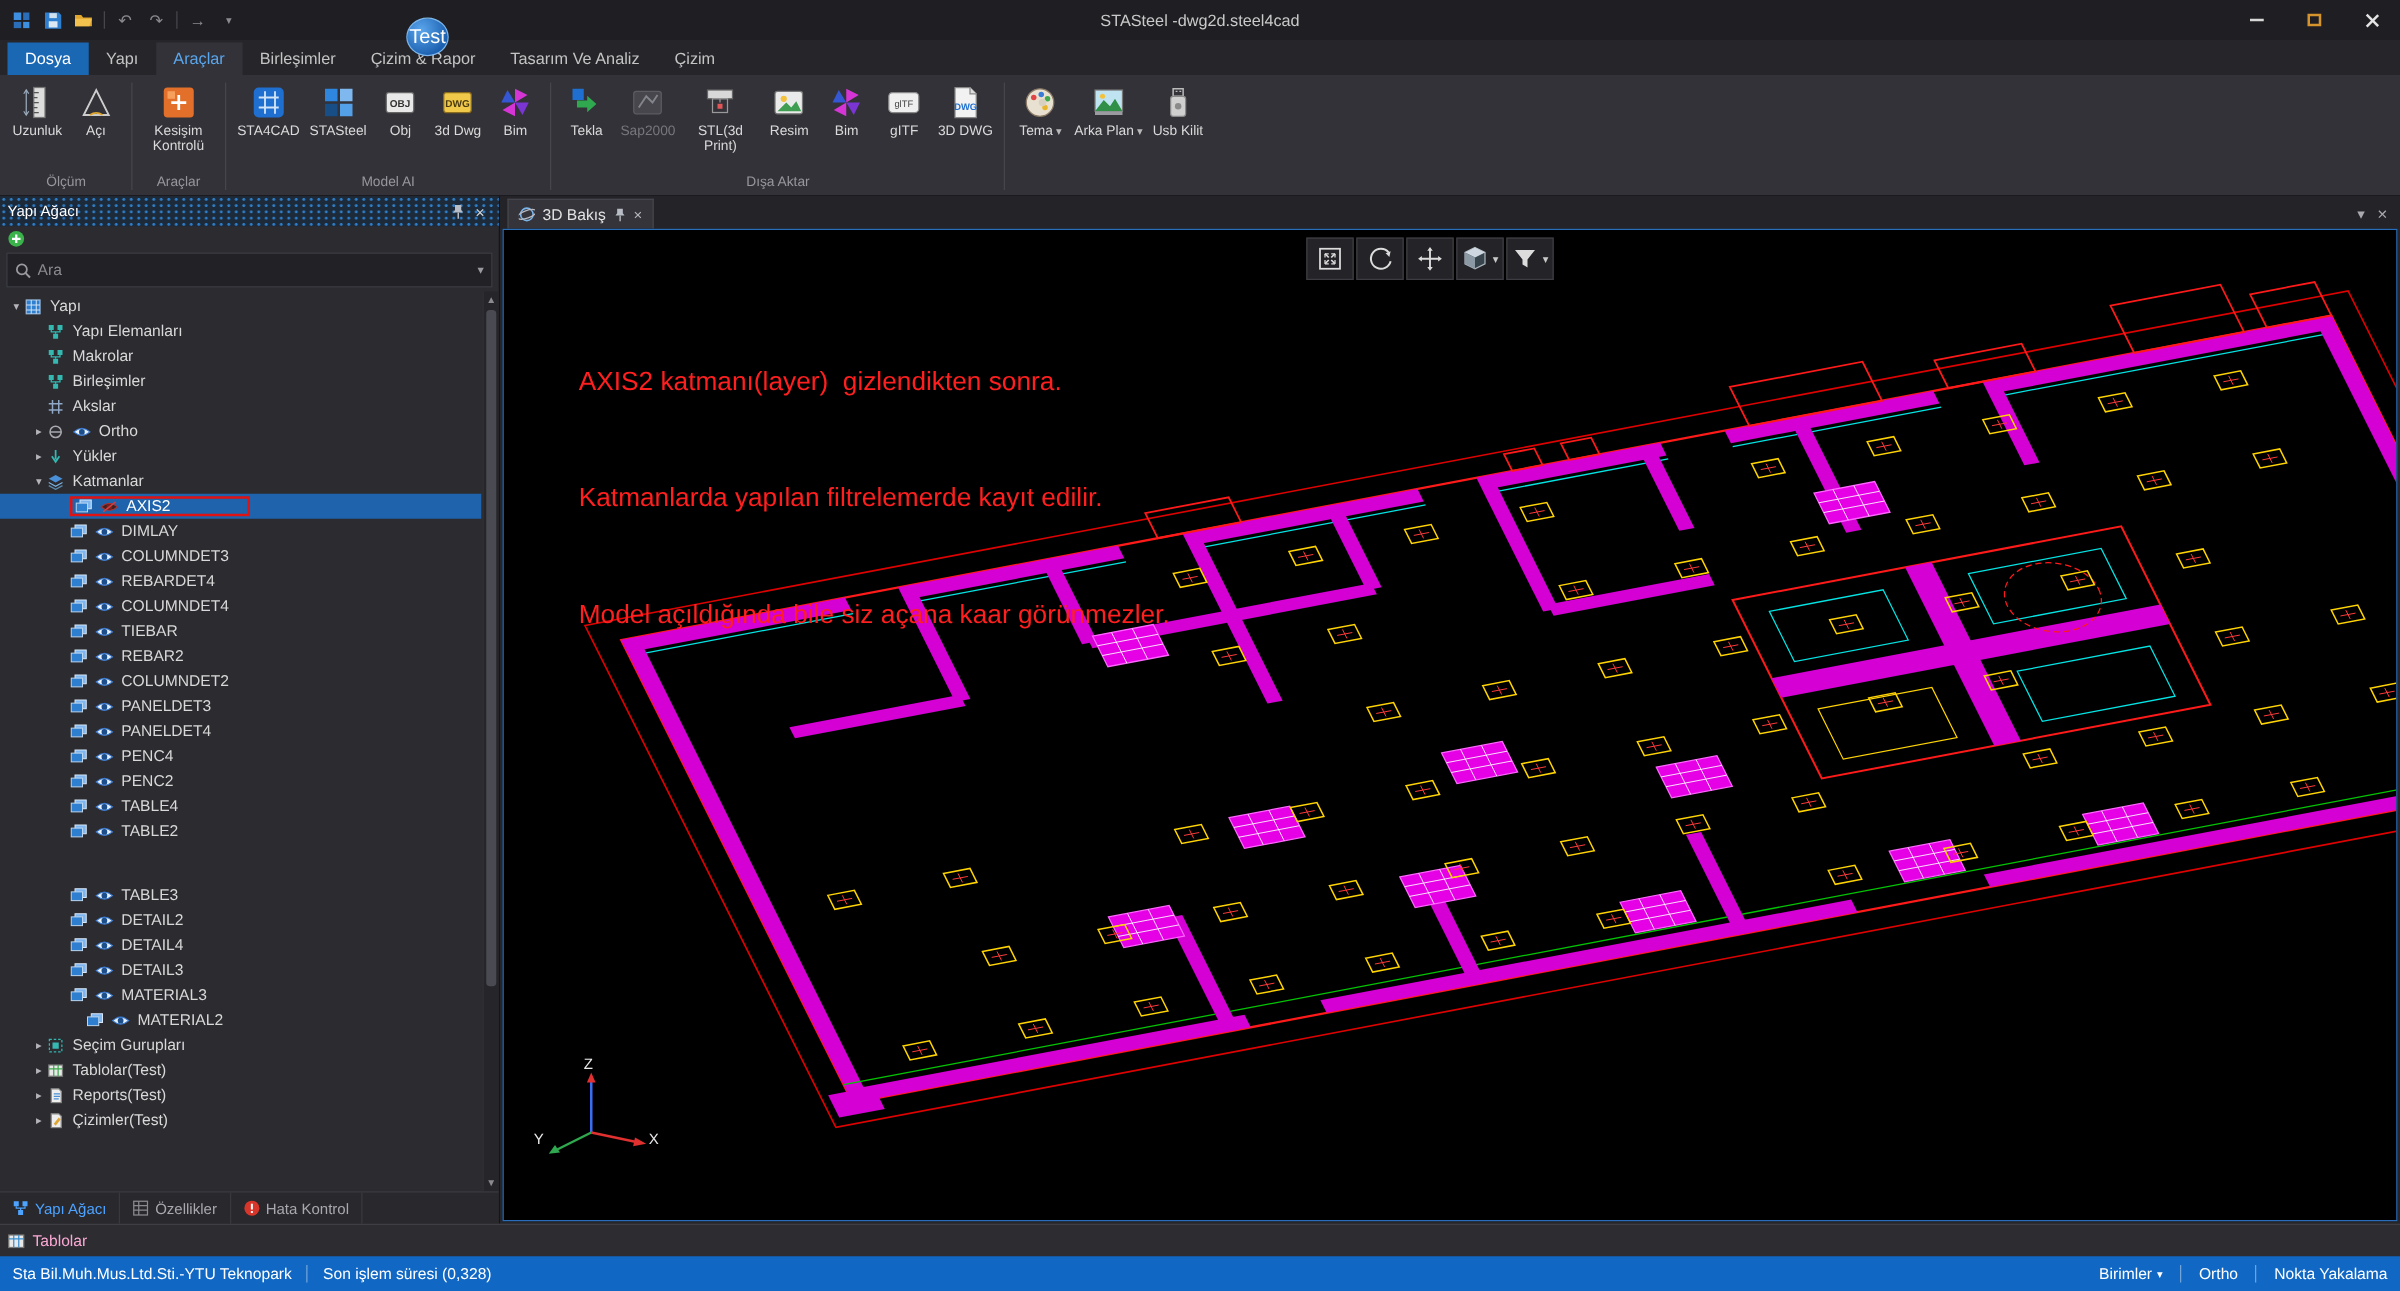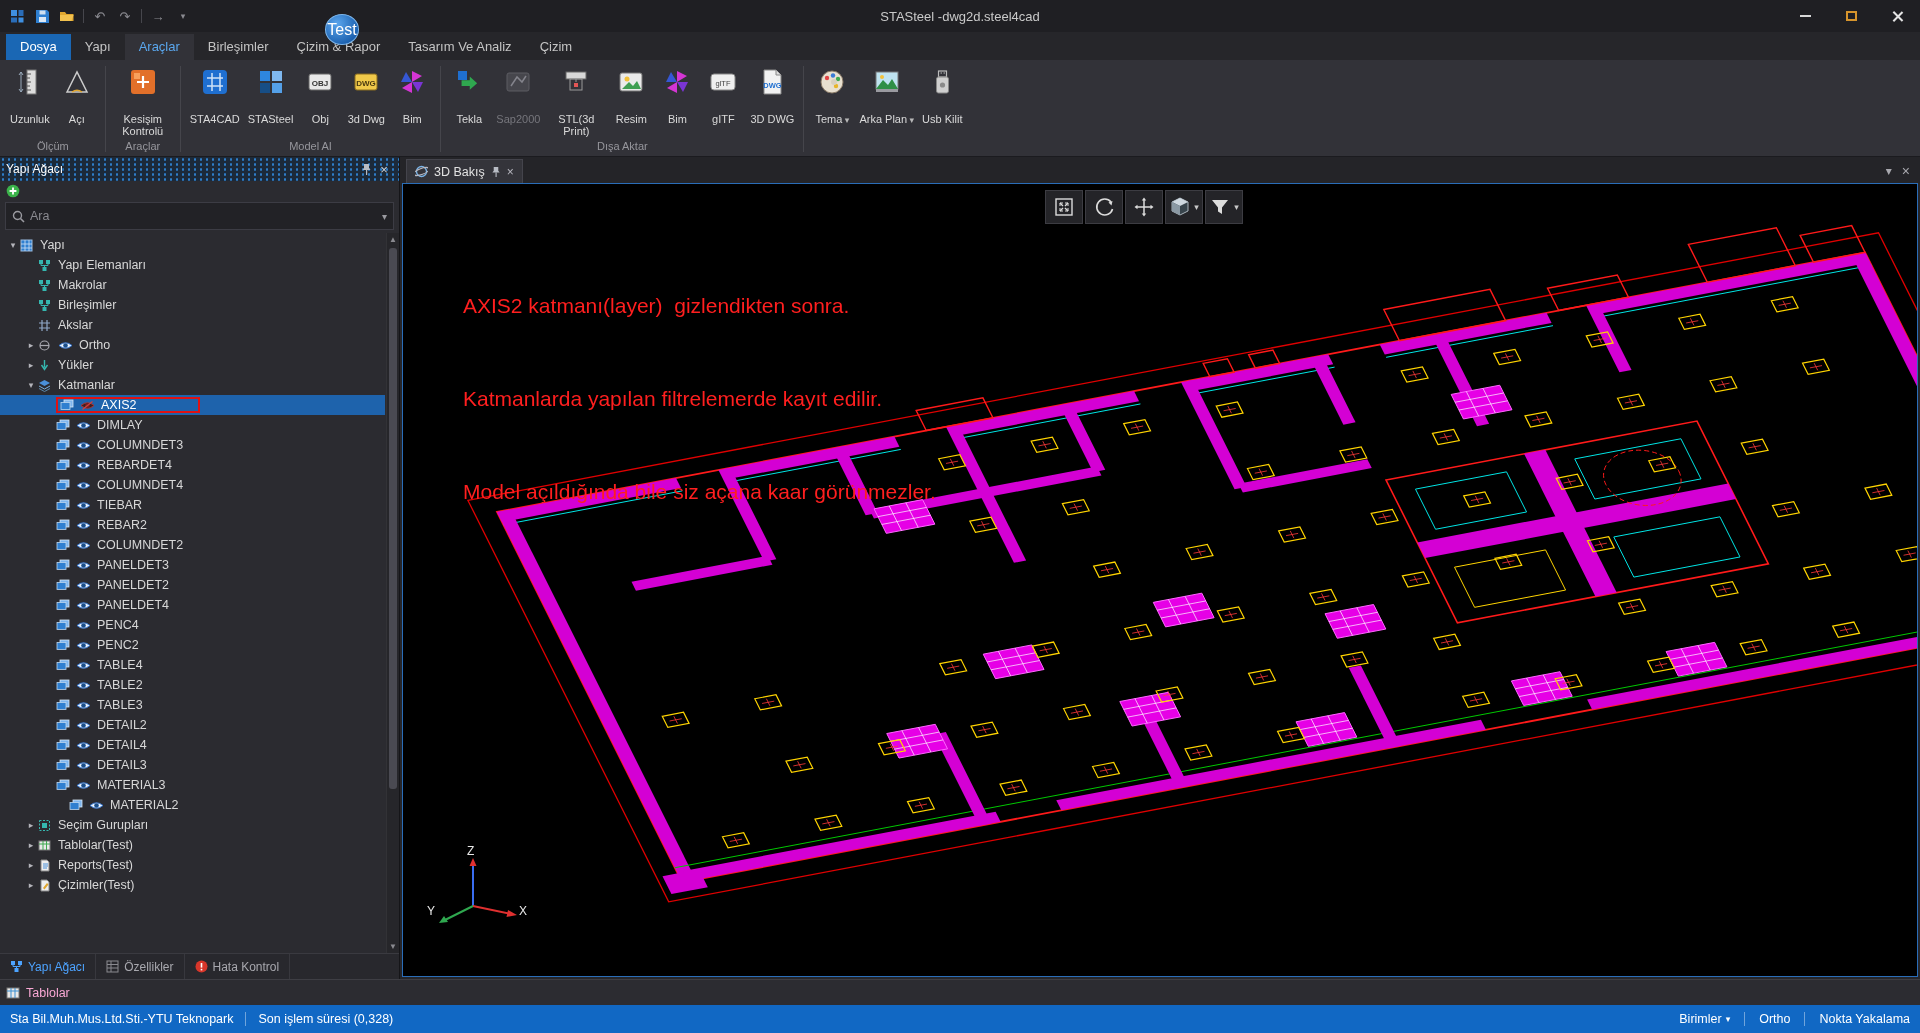--- a/index.html
+++ b/index.html
@@ -29,21 +29,21 @@
   .rtab.file{background:#1a67b4;color:#fff;}
   .rtab.selected{background:#323238;color:#5aa7ee;}
   #test-badge{position:absolute;top:-18px;width:34px;height:31px;border-radius:50%;
     background:radial-gradient(circle at 35% 30%,#5aa5ec,#1a5fae 75%);border:1px solid #7cb6ec;
     color:#fff;font-size:16px;display:flex;align-items:center;justify-content:center;z-index:20;}
 
   
   #ribbon-body{flex:0 0 97px;background:#323238;display:flex;align-items:stretch;padding:2px 4px 0;border-bottom:1px solid #1b1b1f;}
   .rgroup{display:flex;flex-direction:column;}
   .rbtns{flex:1;display:flex;align-items:flex-start;padding:3px 2px 0;}
-  .rbtn{min-width:46px;max-width:64px;display:flex;flex-direction:column;align-items:center;gap:16px;padding:2px 4px;cursor:default;}
+  .rbtn{min-width:46px;max-width:64px;display:flex;flex-direction:column;align-items:center;gap:2px;padding:2px 4px;cursor:default;}
   .ricon{width:30px;height:30px;display:flex;align-items:center;justify-content:center;}
   .rlabel{font-size:11px;line-height:12px;color:#dadada;text-align:center;}
   .rbtn.disabled .rlabel{color:#76767c;}
   .drop{font-size:9px;color:#b8b8b8;}
   .rgroup-label{height:17px;font-size:11px;color:#96969c;text-align:center;line-height:15px;white-space:nowrap;padding:0 4px;}
   .rsep{width:1px;background:#45454b;margin:4px 3px;}
 
   
   #main{flex:1;display:flex;min-height:0;}
 
@@ -659,36 +659,20 @@
                   <rect x="4" y="1" width="9" height="7" fill="#7fb6ef" stroke="#d8e8f8" stroke-width="0.8"></rect>
                   <rect x="1" y="3.5" width="9" height="7" fill="#2f7fd0" stroke="#bcd6ee" stroke-width="0.8"></rect>
                 </svg>
               </span>
               <span class="teye">
                 <svg width="15" height="11" viewBox="0 0 15 11">
                   <path d="M1 5.5 Q7.5 0 14 5.5 Q7.5 11 1 5.5 Z" fill="#e8f2fc" stroke="#3a7bd5"></path>
                   <circle cx="7.5" cy="5.5" r="2.3" fill="#1b4e8a"></circle>
                 </svg>
               </span>
-              <span class="tlabel">PANELDET2</span>
-            </div>
-            <div class="tree-row" style="padding-left: 42px;">
-              <span class="expander"></span>
-              <span class="ticon">
-                <svg width="14" height="12">
-                  <rect x="4" y="1" width="9" height="7" fill="#7fb6ef" stroke="#d8e8f8" stroke-width="0.8"></rect>
-                  <rect x="1" y="3.5" width="9" height="7" fill="#2f7fd0" stroke="#bcd6ee" stroke-width="0.8"></rect>
-                </svg>
-              </span>
-              <span class="teye">
-                <svg width="15" height="11" viewBox="0 0 15 11">
-                  <path d="M1 5.5 Q7.5 0 14 5.5 Q7.5 11 1 5.5 Z" fill="#e8f2fc" stroke="#3a7bd5"></path>
-                  <circle cx="7.5" cy="5.5" r="2.3" fill="#1b4e8a"></circle>
-                </svg>
-              </span>
               <span class="tlabel">PANELDET4</span>
             </div>
             <div class="tree-row" style="padding-left: 42px;">
               <span class="expander"></span>
               <span class="ticon">
                 <svg width="14" height="12">
                   <rect x="4" y="1" width="9" height="7" fill="#7fb6ef" stroke="#d8e8f8" stroke-width="0.8"></rect>
                   <rect x="1" y="3.5" width="9" height="7" fill="#2f7fd0" stroke="#bcd6ee" stroke-width="0.8"></rect>
                 </svg>
               </span>
@@ -741,21 +725,21 @@
                 </svg>
               </span>
               <span class="teye">
                 <svg width="15" height="11" viewBox="0 0 15 11">
                   <path d="M1 5.5 Q7.5 0 14 5.5 Q7.5 11 1 5.5 Z" fill="#e8f2fc" stroke="#3a7bd5"></path>
                   <circle cx="7.5" cy="5.5" r="2.3" fill="#1b4e8a"></circle>
                 </svg>
               </span>
               <span class="tlabel">TABLE2</span>
             </div>
-            <div class="tree-row" style="padding-left: 42px;">
+            <div class="tree-row" style="padding-left: 42px; margin-top: 31px;">
               <span class="expander"></span>
               <span class="ticon">
                 <svg width="14" height="12">
                   <rect x="4" y="1" width="9" height="7" fill="#7fb6ef" stroke="#d8e8f8" stroke-width="0.8"></rect>
                   <rect x="1" y="3.5" width="9" height="7" fill="#2f7fd0" stroke="#bcd6ee" stroke-width="0.8"></rect>
                 </svg>
               </span>
               <span class="teye">
                 <svg width="15" height="11" viewBox="0 0 15 11">
                   <path d="M1 5.5 Q7.5 0 14 5.5 Q7.5 11 1 5.5 Z" fill="#e8f2fc" stroke="#3a7bd5"></path>

